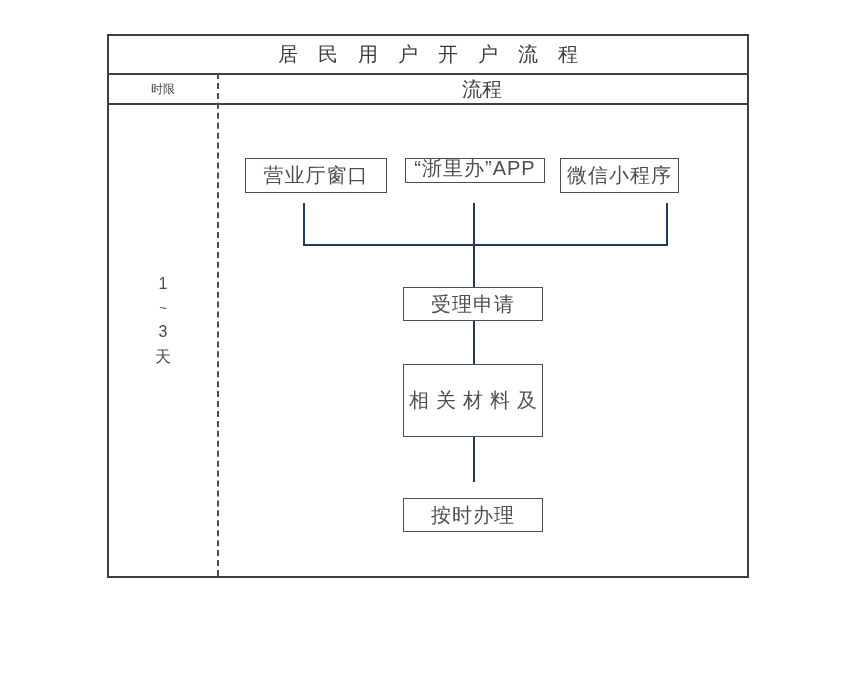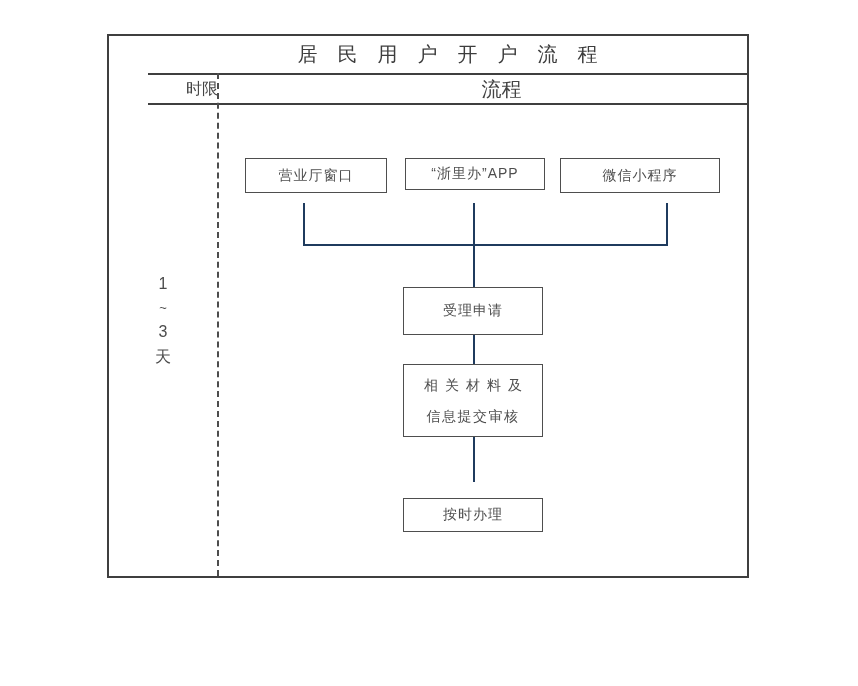--- a/index.html
+++ b/index.html
@@ -17,21 +17,20 @@
   }
   .frame {
     position: absolute;
     left: 107px;
     top: 34px;
     width: 642px;
     height: 544px;
     border: 2px solid #3f3f3f;
     box-sizing: border-box;
     background: #ffffff;
-    padding-left: 39px;
   }
   .title-row {
     height: 37px;
     border-bottom: 2px solid #3f3f3f;
     display: flex;
     align-items: center;
     justify-content: center;
   }
   .title-text {
     font-size: 20px;
@@ -43,21 +42,21 @@
   .header-row {
     height: 28px;
     border-bottom: 2px solid #3f3f3f;
     display: flex;
   }
   .header-left {
     width: 108px;
     display: flex;
     align-items: center;
     justify-content: center;
-    font-size: 16px;
+    font-size: 12px;
     color: #444444;
   }
   .header-right {
     flex: 1;
     display: flex;
     align-items: center;
     justify-content: center;
     font-size: 20px;
     color: #444444;
   }
@@ -86,30 +85,30 @@
   }
   .flow-box {
     position: absolute;
     border: 1.5px solid #4e4e4e;
     box-sizing: border-box;
     background: #ffffff;
     display: flex;
     flex-direction: column;
     align-items: center;
     justify-content: center;
-    font-size: 14px;
+    font-size: 20px;
     color: #4e4e4e;
     letter-spacing: 1px;
     white-space: nowrap;
     z-index: 3;
   }
   .channel-1 { left: 136px; top: 122px; width: 142px; height: 35px; }
-  .channel-2 { left: 296px; top: 122px; width: 140px; height: 32px; }
-  .channel-3 { left: 451px; top: 122px; width: 160px; height: 35px; }
-  .step-accept    { left: 294px; top: 251px; width: 140px; height: 48px; }
+  .channel-2 { left: 296px; top: 122px; width: 140px; height: 25px; justify-content: flex-end; }
+  .channel-3 { left: 451px; top: 122px; width: 119px; height: 35px; }
+  .step-accept    { left: 294px; top: 251px; width: 140px; height: 34px; }
   .step-materials { left: 294px; top: 328px; width: 140px; height: 73px; line-height: 31px; font-family: Liberation Serif, serif; }
   .step-materials .line1 { letter-spacing: 7px; text-indent: 7px; }
   .step-materials .line2 { letter-spacing: 1.5px; }
   .step-final     { left: 294px; top: 446px; width: 140px; height: 34px; margin-top: 16px; }
   .conn {
     position: absolute;
     background: #1f3b5e;
     z-index: 1;
   }
   .conn.v { width: 2px; }
@@ -161,21 +160,20 @@
     <div class="conn h merge-line"></div>
 
     <div class="flow-box step-accept">
       <span>受理申请</span>
     </div>
 
     <div class="conn v conn-accept-materials"></div>
 
     <div class="flow-box step-materials">
       <span class="line1">相关材料及</span>
-      <span class="line2">信息提交审核</span>
     </div>
 
     <div class="conn v conn-materials-final"></div>
 
     <div class="flow-box step-final">
       <span>按时办理</span>
     </div>
 
   </div>
 </div>

